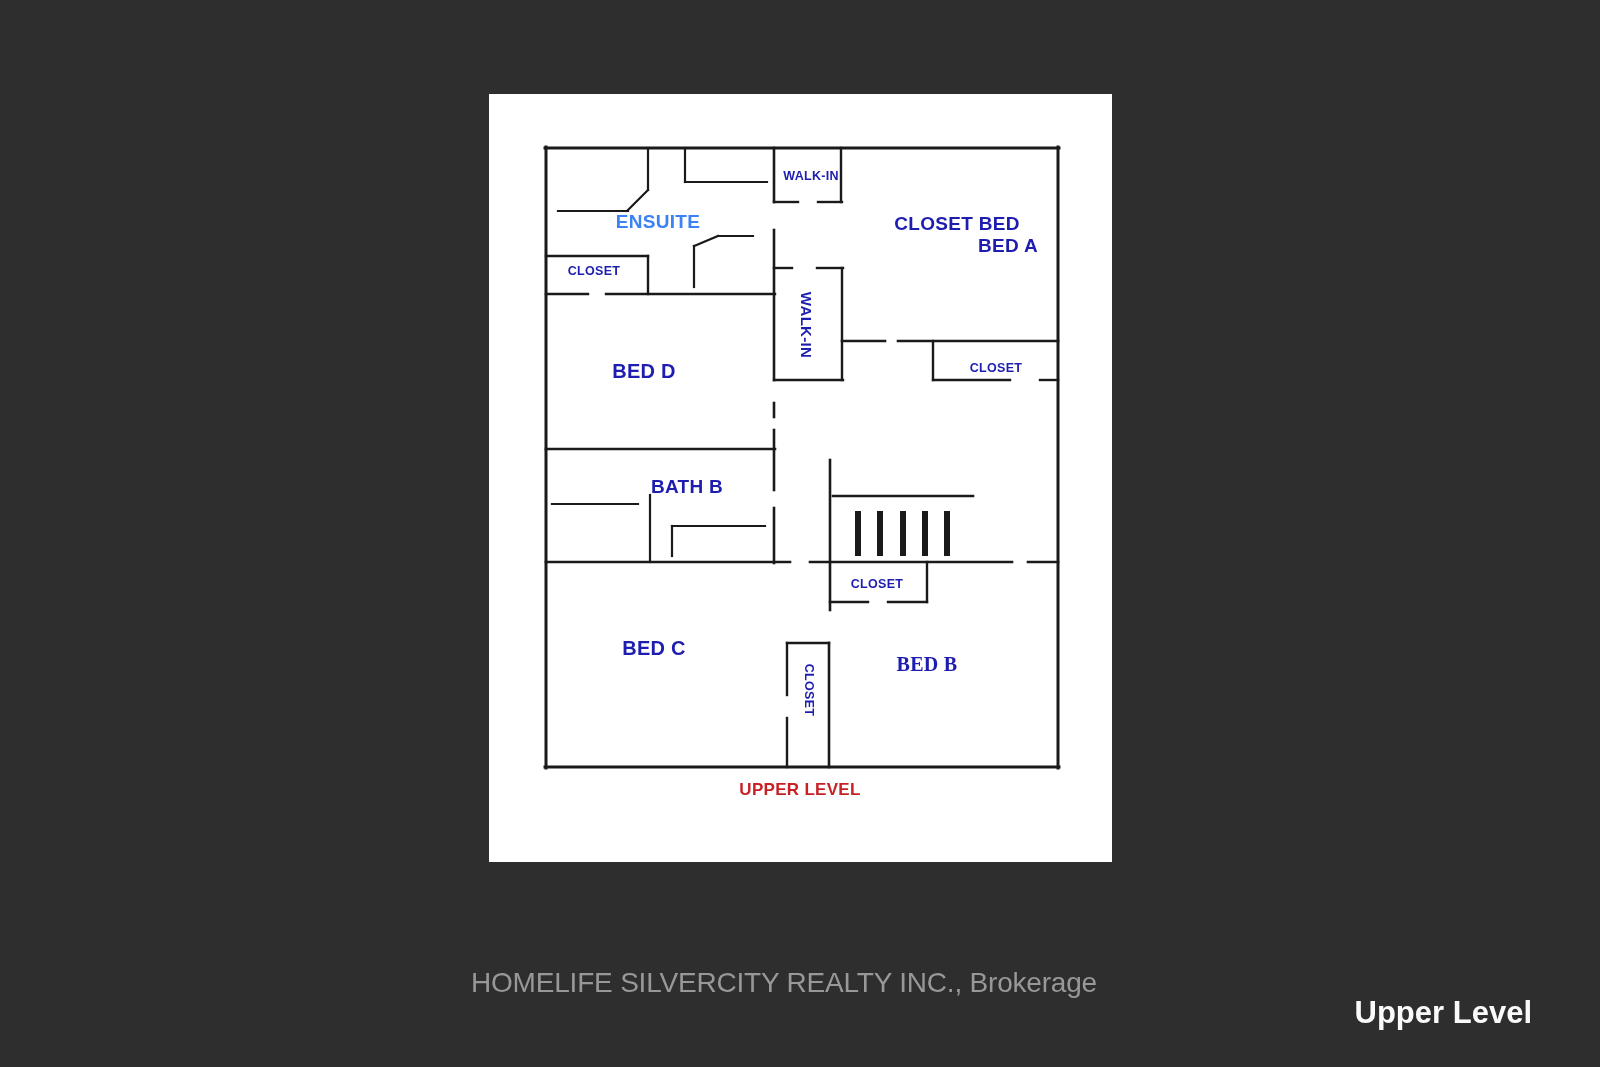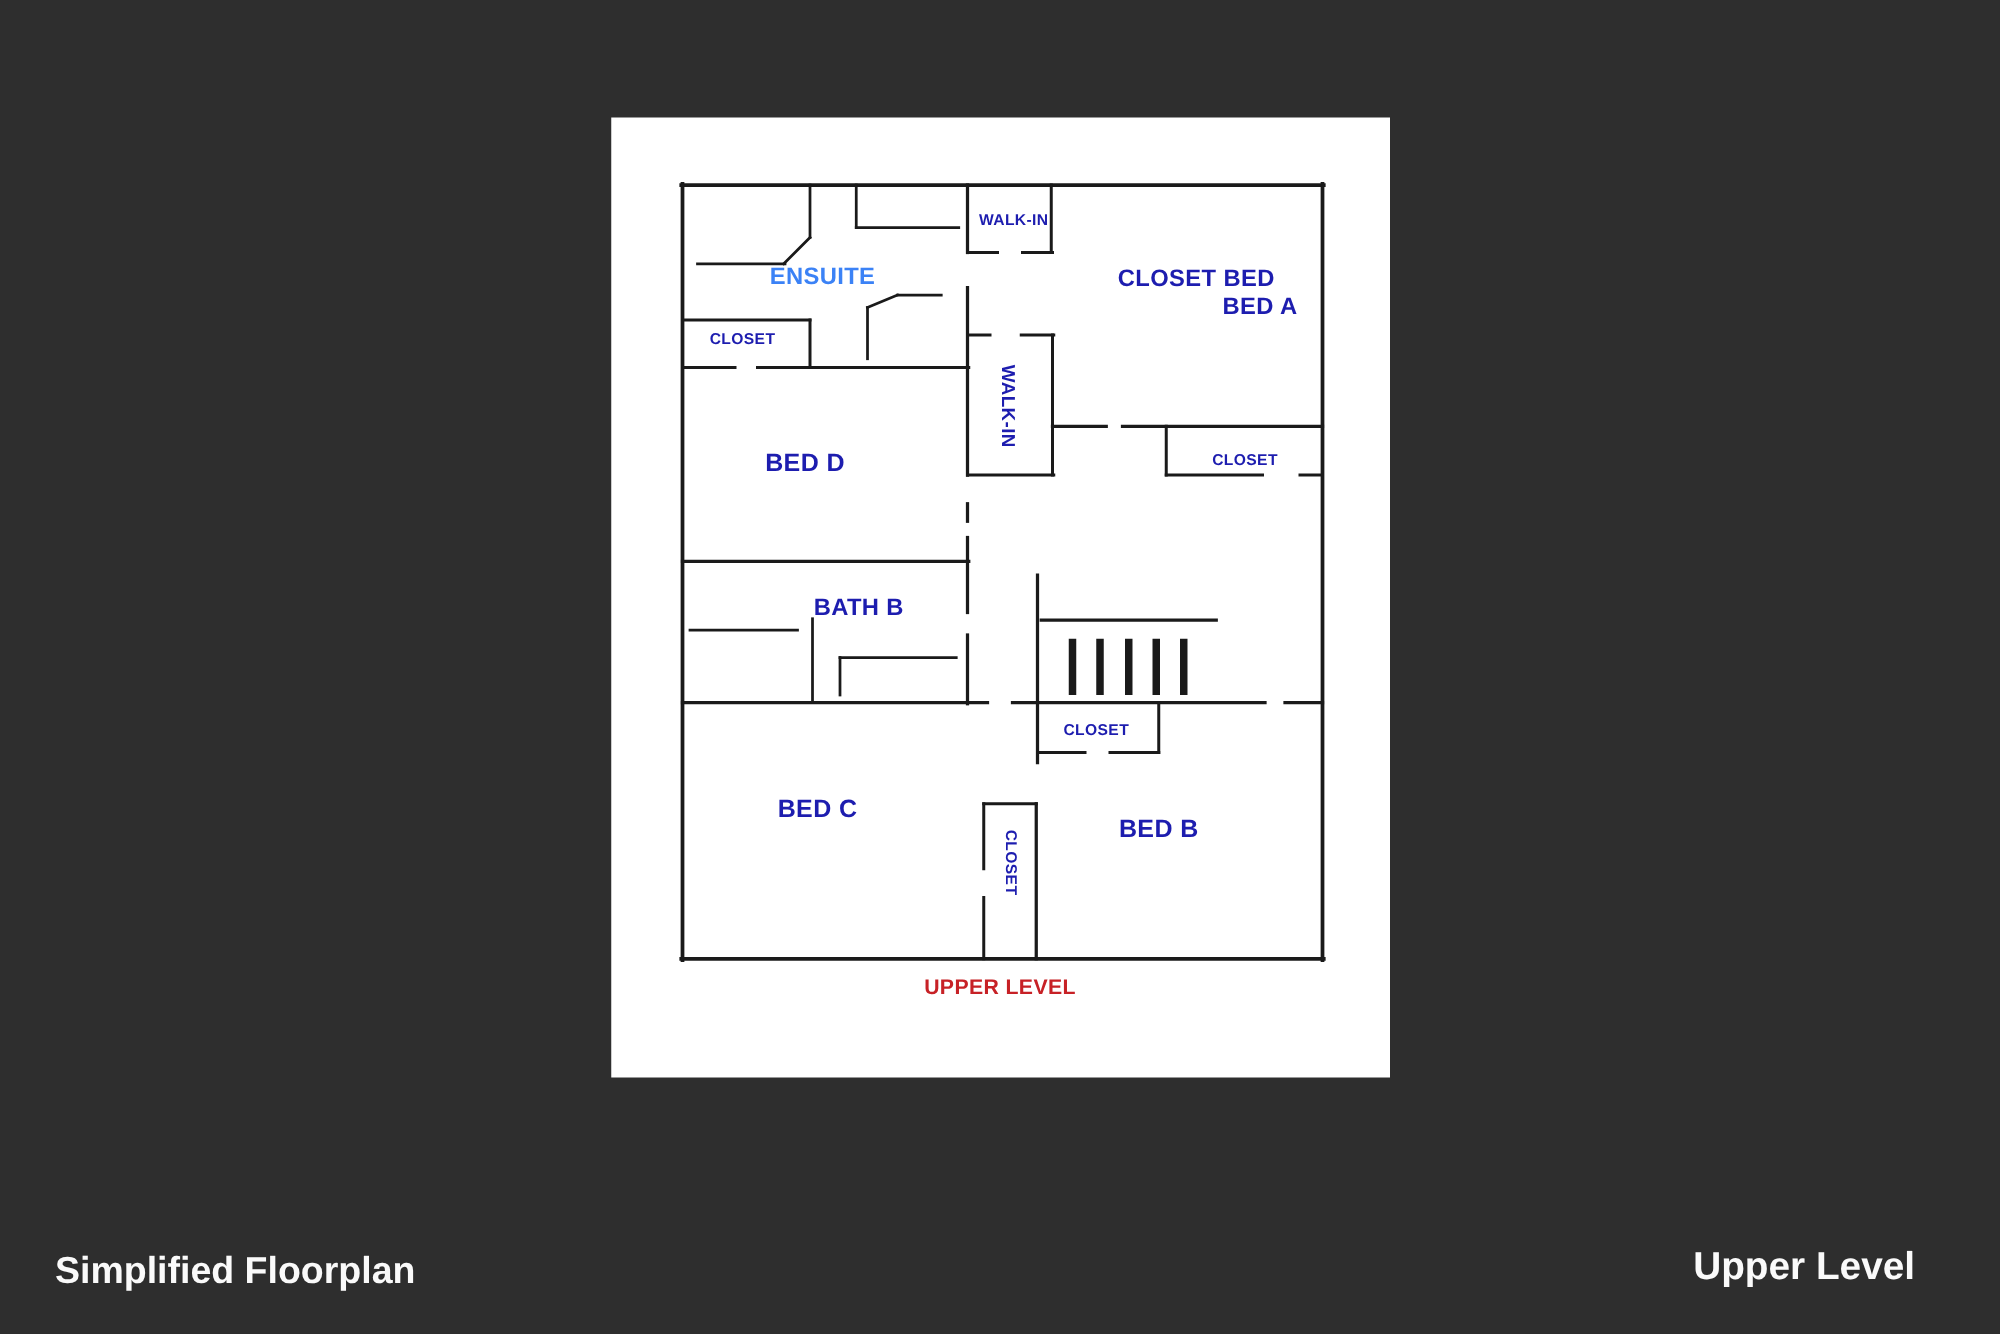--- a/index.html
+++ b/index.html
@@ -84,19 +84,19 @@
       <div class="plan-label" style="left: 811px; top: 176px; font-size: 12.5px; color: rgb(29, 29, 175);">WALK-IN</div>
       <div class="plan-label" style="left: 957px; top: 224px; font-size: 19px; color: rgb(29, 29, 175);">CLOSET BED</div>
       <div class="plan-label" style="left: 1008px; top: 246px; font-size: 19px; color: rgb(29, 29, 175);">BED A</div>
       <div class="plan-label" style="left: 594px; top: 271px; font-size: 12.5px; color: rgb(29, 29, 175);">CLOSET</div>
       <div class="plan-label rot" style="left: 806px; top: 325px; font-size: 15px; color: rgb(29, 29, 175);">WALK-IN</div>
       <div class="plan-label" style="left: 996px; top: 368px; font-size: 12.5px; color: rgb(29, 29, 175);">CLOSET</div>
       <div class="plan-label" style="left: 644px; top: 371px; font-size: 20px; color: rgb(29, 29, 175); text-align: right;">BED D</div>
       <div class="plan-label" style="left: 687px; top: 487px; font-size: 19px; color: rgb(29, 29, 175);">BATH B</div>
       <div class="plan-label" style="left: 877px; top: 584px; font-size: 12.5px; color: rgb(29, 29, 175);">CLOSET</div>
       <div class="plan-label" style="left: 654px; top: 648px; font-size: 20px; color: rgb(29, 29, 175);">BED C</div>
-      <div class="plan-label" style="left: 927px; top: 664px; font-size: 20px; color: rgb(29, 29, 175);">BED B</div>
+      <div class="plan-label" style="left: 927px; top: 664px; font-size: 20px; color: rgb(29, 29, 175); font-family: Liberation Serif, serif;">BED B</div>
       <div class="plan-label rot" style="left: 809px; top: 690px; font-size: 12.5px; color: rgb(29, 29, 175);">CLOSET</div>
       <div class="plan-label" style="left: 800px; top: 790px; font-size: 17px; color: rgb(199, 33, 38);">UPPER LEVEL</div>
     </div>
-  <div class="footer-left">Simplified Floorplan</div>
+  <div class="footer-brokerage">HOMELIFE SILVERCITY REALTY INC., Brokerage</div>
   <div class="footer-right">Upper Level</div>
 </div>
 
 </body></html>

